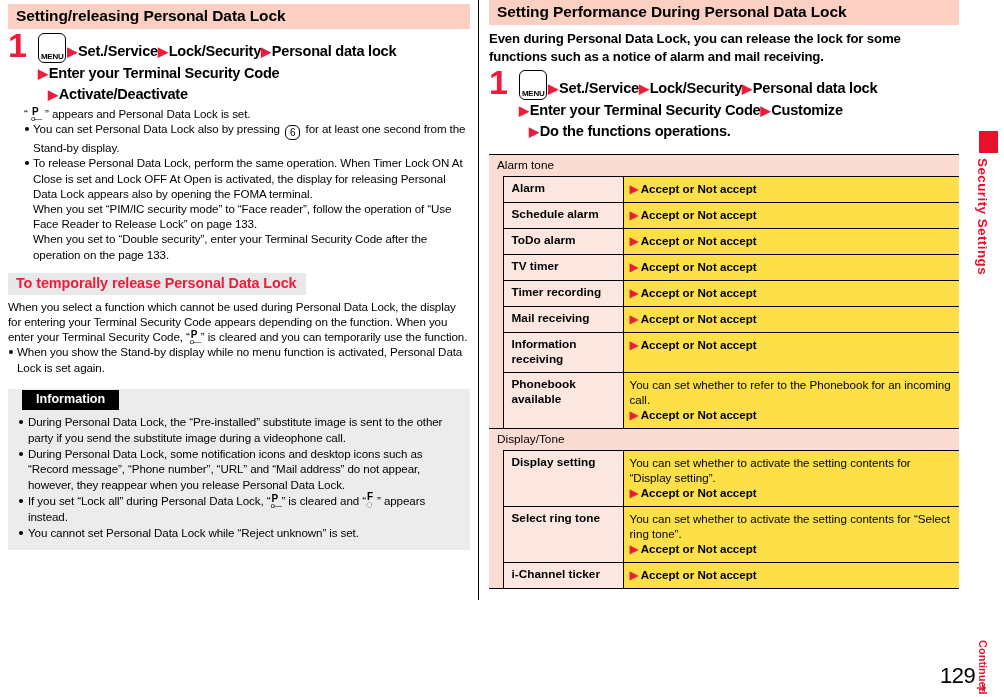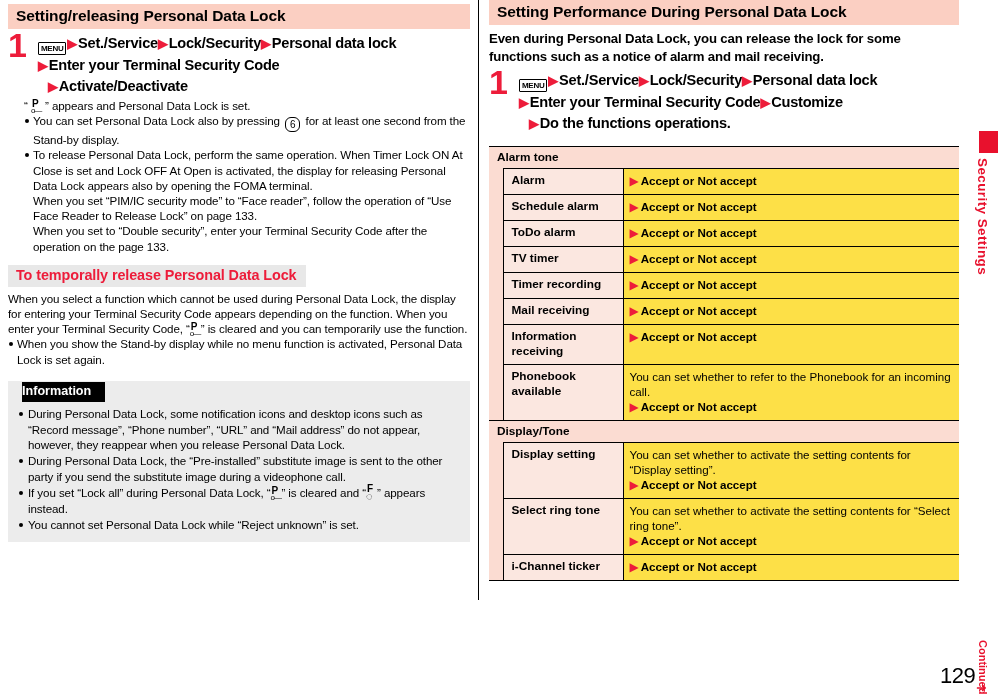--- a/index.html
+++ b/index.html
@@ -34,23 +34,23 @@
     position:absolute;left:0px;top:-3px;
     font-size:34px;font-weight:bold;color:#ed1c3a;
     line-height:30px;font-family:"Liberation Sans",sans-serif;
   }
   .step-body{font-size:14.6px;font-weight:bold;line-height:21px;letter-spacing:-0.25px;}
   .step-line{display:block;white-space:nowrap;}
   .step-line.indent{padding-left:10px;}
 
   .menukey{
     display:inline-block;vertical-align:-3px;
-    border:1.6px solid #000;border-radius:1px;
+    border:1.6px solid #000;border-radius:6px;
     font-size:8px;font-weight:bold;
-    padding:1px 2px 1px 2px;line-height:9px;
+    padding:18px 2px 1px 2px;line-height:9px;
     letter-spacing:-0.3px;margin-right:1px;
     font-family:"Liberation Sans",sans-serif;
   }
   .numkey{
     display:inline-block;vertical-align:-3px;
     border:1.3px solid #000;border-radius:6px;
     font-size:10px;font-weight:normal;
     padding:0px 4px;line-height:13px;
     margin:0 2px;
   }
@@ -90,38 +90,38 @@
     line-height:17px;
     margin-top:11px;margin-bottom:4px;
     letter-spacing:-0.1px;
   }
 
   
   .infobox{background:#ececec;margin-top:14px;padding:0 0 10px 0;}
   .infobox-title{
     display:inline-block;background:#000;color:#fff;
     font-size:12.6px;font-weight:bold;
-    padding:2px 14px 3px 0;line-height:15px;
+    padding:2px 14px 3px 14px;line-height:15px;
     margin-left:14px;
   }
   .infobox .bullets{padding:3px 12px 0 10px;}
   .infobox .bullet{padding-left:10px;margin-top:1.5px;}
 
   
   .intro{
     font-size:13.2px;font-weight:bold;line-height:18px;
     margin-top:5px;letter-spacing:-0.15px;
   }
 
   
   table.opt{border-collapse:collapse;width:470px;margin-top:12px;table-layout:fixed;}
   table.opt td{vertical-align:top;}
   td.grp{
     background:#fbdcd2;
-    font-size:11.8px;font-weight:bold;
+    font-size:11.8px;font-weight:normal;
     padding:3px 0 4px 8px;
     border-top:1.4px solid #000;
     border-bottom:0;
   }
   tr.grp-row td{border-top:1.4px solid #000;}
   td.spacer{width:14px;background:#fbdcd2;border-bottom:none;}
   td.lbl{
     width:120px;background:#fbe7e0;
     font-size:11.8px;font-weight:bold;
     padding:4px 4px 5px 8px;
@@ -213,22 +213,22 @@
         <span>When you select a function which cannot be used during Personal Data Lock, the display for entering your Terminal Security Code appears depending on the function. When you enter your Terminal Security Code, “</span><span class="lockicon"><span class="p">P</span><span class="b">o—</span></span><span>” is cleared and you can temporarily use the function.</span>
       </div>
       <div class="bullets">
         <div class="bullet">When you show the Stand-by display while no menu function is activated, Personal Data Lock is set again.</div>
       </div>
     </div>
 
     <div class="infobox">
       <div class="infobox-title">Information</div>
       <div class="bodytext bullets">
+        <div class="bullet">During Personal Data Lock, the “Pre-installed” substitute image is sent to the other party if you send the substitute image during a videophone call.</div>
         <div class="bullet">During Personal Data Lock, some notification icons and desktop icons such as “Record message”, “Phone number”, “URL” and “Mail address” do not appear, however, they reappear when you release Personal Data Lock.</div>
-        <div class="bullet">During Personal Data Lock, the “Pre-installed” substitute image is sent to the other party if you send the substitute image during a videophone call.</div>
         <div class="bullet">
           <span>If you set “Lock all” during Personal Data Lock, “</span><span class="lockicon"><span class="p">P</span><span class="b">o—</span></span><span>” is cleared and “</span><span class="keyicon"><span class="k">F</span><span class="o">◌</span></span><span>” appears instead.</span>
         </div>
         <div class="bullet">You cannot set Personal Data Lock while “Reject unknown” is set.</div>
       </div>
     </div>
 
   </div>
 
   <div class="col-right">

